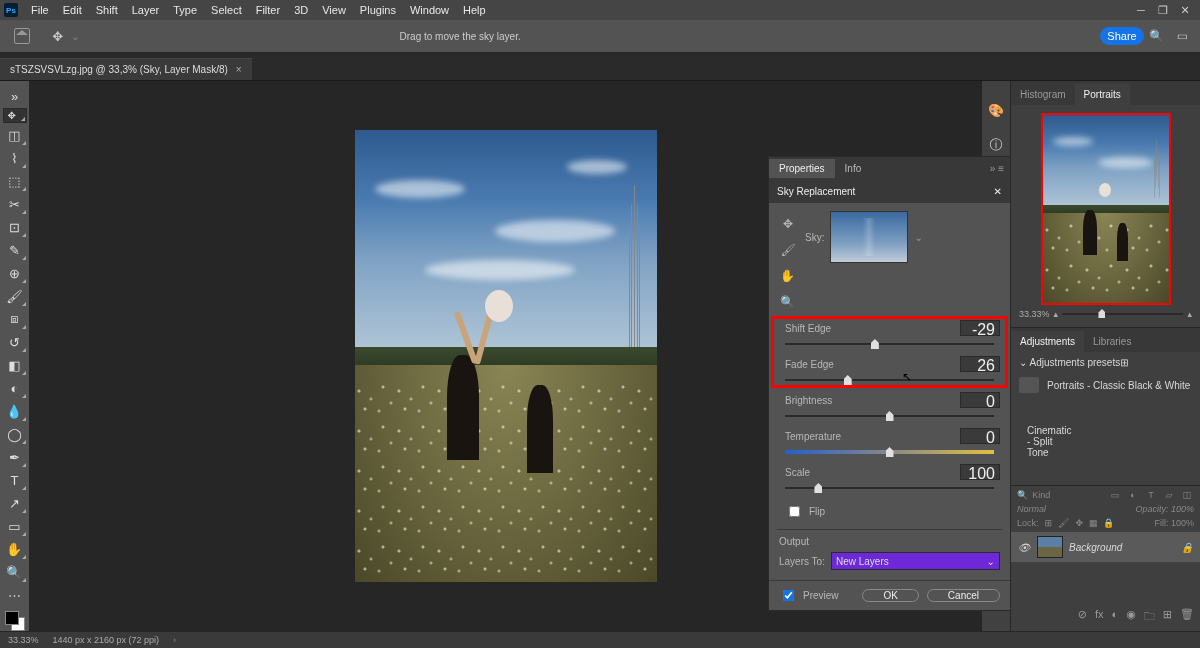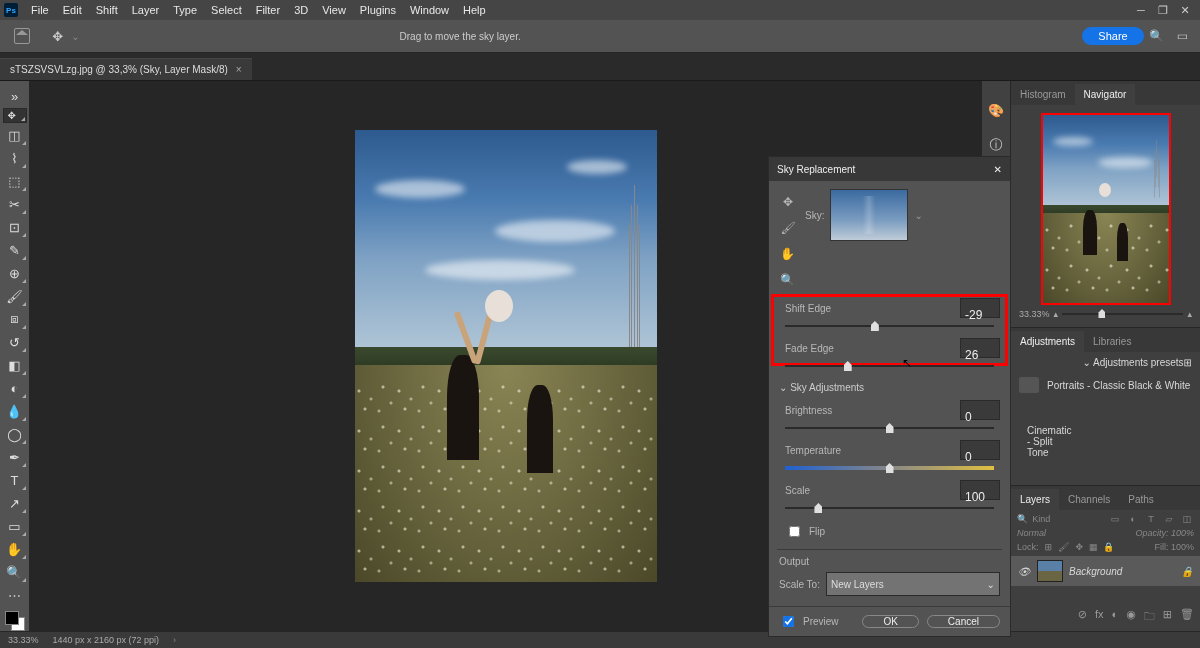--- a/index.html
+++ b/index.html
@@ -22,21 +22,21 @@
   .ps-logo{width:14px;height:14px;background:#001e36;color:#31a8ff;font-weight:700;font-size:8px;display:flex;align-items:center;justify-content:center;border-radius:2px;margin-right:6px}
   .menu-item{padding:2px 7px;font-size:11px;cursor:default}
   .win-ctrl{margin-left:auto;display:flex;gap:8px;padding-right:4px;color:#ccc}
   .win-ctrl span{width:14px;text-align:center}
 
   
   .optbar{height:33px;background:var(--panel2);display:flex;align-items:center;padding:0 6px;border-bottom:1px solid var(--border);font-size:10px;color:#ccc}
   .home-ic{width:16px;height:16px;margin:0 8px;display:inline-block;border:1px solid #999;border-radius:2px;position:relative}
   .home-ic::before{content:"";position:absolute;top:-5px;left:1px;width:0;height:0;border:6px solid transparent;border-bottom:5px solid #999}
   .move-ic{margin:0 8px;font-size:13px}
-  .share-btn{margin-left:auto;background:var(--accent);color:#fff;padding:3px 16px;border-radius:12px;font-size:11px}
+  .share-btn{margin-left:auto;background:var(--accent);color:#fff;padding:3px 7px;border-radius:12px;font-size:11px}
   .opt-ic{margin:0 6px;font-size:12px;color:#ccc}
 
   
   .doctabs{height:28px;background:#2a2a2a;display:flex;align-items:flex-end;border-bottom:1px solid #1a1a1a}
   .doctab{background:#3a3a3a;color:#ddd;font-size:10px;padding:5px 10px 5px 10px;display:flex;align-items:center;gap:8px;border-top:1px solid #444}
   .doctab .x{color:#aaa}
 
   
   .main{display:flex;height:550px}
   .tools{width:30px;background:var(--panel2);display:flex;flex-direction:column;align-items:center;padding-top:4px;gap:1px;border-right:1px solid var(--border)}
@@ -75,50 +75,50 @@
   .tabhdr .r{margin-left:auto;padding:0 6px;color:#999}
   .dlg-title{background:#383838;padding:5px 8px;display:flex;align-items:center;justify-content:space-between;height:24px;color:#eee}
   .dlg-body{padding:8px 10px}
   .dlg-tools{float:left;width:20px;display:flex;flex-direction:column;gap:8px;margin-top:4px}
   .dlg-tools span{width:18px;height:18px;display:flex;align-items:center;justify-content:center;font-size:12px}
   .sky-pick{margin-left:26px;display:flex;align-items:center;gap:6px}
   .thumb{width:78px;height:52px;background:linear-gradient(180deg,#3a6aa0 0%,#7a9cc0 60%,#c0ccd8 100%);border:1px solid #333;position:relative}
   .thumb::after{content:"";position:absolute;inset:6px;background:linear-gradient(90deg,transparent 40%,rgba(255,255,255,.2) 50%,transparent 60%)}
   .row{display:flex;align-items:center;margin:3px 0 2px 0;padding-left:6px}
   .row .lbl{flex:1;font-size:10px}
-  .row .val{width:40px;height:16px;background:#3a3a3a;border:1px solid #2a2a2a;color:#eee;font-size:12px;text-align:left;padding:9px 4px;line-height:14px}
+  .row .val{width:40px;height:16px;background:#3a3a3a;border:1px solid #2a2a2a;color:#eee;font-size:16px;text-align:right;padding:2px 4px;line-height:14px}
   .slider{height:12px;position:relative;margin:0 6px 6px 6px}
   .slider .track{position:absolute;top:5px;left:0;right:0;height:2px;background:#2a2a2a}
   .slider .knob{position:absolute;top:1px;width:8px;height:10px;background:#e0e0e0;transform:translateX(-50%);clip-path:polygon(50% 0,100% 40%,100% 100%,0 100%,0 40%)}
   .temp-grad{position:absolute;top:4px;left:0;right:0;height:4px;background:linear-gradient(90deg,#2060d0,#888,#e0c040)}
   .section-hdr{padding:4px 0 4px 0;color:#ccc}
   .section-hdr::before{content:"⌄ ";font-size:10px}
   .section-hdr.col::before{content:"› "}
   .chk{display:flex;align-items:center;gap:6px;padding:3px 6px}
   .chk input{width:11px;height:11px;accent-color:var(--accent)}
-  .sel{flex:1;height:24px;background:#737373;border:1px solid #2a2a2a;color:#ddd;padding:0 4px;font-size:10px;display:flex;align-items:center;justify-content:space-between}
+  .sel{flex:1;height:18px;background:#6d28d9;border:1px solid #2a2a2a;color:#ddd;padding:0 4px;font-size:10px;display:flex;align-items:center;justify-content:space-between}
   .btn{padding:0 20px;border:1px solid #888;border-radius:12px;font-size:10px;color:#eee}
   .hl{position:absolute;border:3px solid #f00;pointer-events:none}
 
   
   .rstrip{width:28px;background:#414141;display:flex;flex-direction:column;align-items:center;padding-top:22px;gap:18px;font-size:13px;color:#ccc}
 
   
   .rpanels{width:190px;background:var(--panel3);display:flex;flex-direction:column;border-left:1px solid var(--border)}
   .p-tabs{display:flex;background:#383838;height:24px;align-items:flex-end;font-size:10px}
   .p-tab{padding:5px 9px;color:#999}
   .p-tab.on{background:var(--panel3);color:#eee}
   .nav-area{flex:0 0 218px;padding:8px;display:flex;flex-direction:column}
   .nav-thumb{width:130px;height:192px;border:2px solid #f00;margin:0 auto;position:relative;overflow:hidden}
   .nav-bar{display:flex;align-items:center;gap:4px;margin-top:4px;font-size:9px;color:#aaa}
   .nav-bar .tr{flex:1;height:2px;background:#2a2a2a;position:relative}
   .nav-bar .kb{position:absolute;top:-4px;left:30%;width:7px;height:9px;background:#ddd;clip-path:polygon(50% 0,100% 40%,100% 100%,0 100%,0 40%)}
 
   .adj-area{border-top:1px solid #262626}
-  .adj-hdr{padding:5px 8px;display:flex;align-items:center;justify-content:flex-end;font-size:10px}
+  .adj-hdr{padding:5px 8px;display:flex;align-items:center;justify-content:flex-start;font-size:10px}
   .preset{display:flex;align-items:center;gap:8px;padding:4px 8px;font-size:10px}
   .preset .ico{width:20px;height:16px;background:#555;border-radius:2px}
   .preset.p2 .ico{background:linear-gradient(45deg,#ff6a00,#cc3a00)}
 
   .lay-area{flex:1;border-top:1px solid #262626;display:flex;flex-direction:column}
   .lay-ctrl{padding:4px 6px;font-size:9px;color:#888}
   .lay-ctrl .r1{display:flex;align-items:center;gap:4px;margin-bottom:4px}
   .lay-ctrl .s{width:14px;text-align:center}
   .lay-ctrl .r2{display:flex;align-items:center;justify-content:space-between;font-style:italic}
   .lay-ctrl .r3{display:flex;align-items:center;gap:6px;margin-top:4px}
@@ -220,20 +220,25 @@
       <div class="field"></div>
       <div class="flowers"></div>
       <div class="person p1"></div>
         <div class="person p2"></div>
       <div class="arm a1"></div>
         <div class="arm a2"></div>
       <div class="baby"></div>
     </div>
 
     <div class="dialog">
+      <div class="tabhdr">
+        <div class="tb on">Properties</div>
+        <div class="tb">Info</div>
+        <div class="r"><span>»</span> <span>≡</span></div>
+      </div>
       <div class="dlg-title">
         <span>Sky Replacement</span>
         <span>✕</span>
       </div>
       <div class="dlg-body">
         <div class="dlg-tools">
           <span>✥</span>
           <span>🖌</span>
           <span>✋</span>
           <span>🔍</span>
@@ -261,21 +266,20 @@
               <span class="lbl">Fade Edge</span>
               <span class="val">26</span>
             </div>
           <div class="slider">
               <div class="track"></div>
               <div class="knob" id="k2" style="left: 30%;"></div>
             <span style="position:absolute;left:56%;top:-4px;color:#000;font-size:12px">↖</span>
           </div>
         </div>
 
-        <div class="section-hdr">Sky Adjustments</div>
 
         <div class="row">
             <span class="lbl">Brightness</span>
             <span class="val">0</span>
           </div>
         <div class="slider">
             <div class="track"></div>
             <div class="knob" id="k3" style="left: 50%;"></div>
           </div>
 
@@ -299,21 +303,21 @@
 
         <div class="chk">
             <input type="checkbox" style="">
             <span>Flip</span>
           </div>
 
 
         <div style="border-top:1px solid #3a3a3a;margin:6px -2px 4px -2px"></div>
         <div style="padding:2px 0">Output</div>
         <div class="row" style="padding-left:0">
-            <span style="margin-right:6px">Scale To:</span>
+            <span style="margin-right:6px">Layers To:</span>
           <div class="sel">
               <span>New Layers</span>
               <span>⌄</span>
             </div>
         </div>
       </div>
       <div style="display:flex;align-items:center;padding:6px 10px;border-top:1px solid #3a3a3a">
         <div class="chk" style="padding:0">
             <input type="checkbox" checked="" style="">
             <span>Preview</span>
@@ -329,21 +333,21 @@
   <div class="rstrip">
     <span>🎨</span>
     <span>ⓘ</span>
     <span>◧</span>
     <span>▶</span>
   </div>
 
   <div class="rpanels">
     <div class="p-tabs">
       <div class="p-tab">Histogram</div>
-      <div class="p-tab on">Navigator</div>
+      <div class="p-tab on">Portraits</div>
     </div>
     <div class="nav-area">
       <div class="nav-thumb">
         <div class="sky" style="height:52%"></div>
         <div class="cloud" style="top:22px;left:10px;width:40px;height:9px"></div>
         <div class="cloud" style="top:42px;left:55px;width:55px;height:11px"></div>
         <div class="tower" style="right:12px;top:25px;height:75px;transform:scale(.5);transform-origin:top right"></div>
         <div class="trees"></div>
           <div class="field"></div>
           <div class="flowers"></div>
@@ -374,25 +378,20 @@
           <div class="ico"></div>
           <span>Portraits - Classic Black  &amp;  White</span>
         </div>
       <div class="preset p2">
           <div class="ico"></div>
           <span>Cinematic - Split Tone</span>
         </div>
     </div>
 
     <div class="lay-area">
-      <div class="p-tabs">
-        <div class="p-tab on">Layers</div>
-        <div class="p-tab">Channels</div>
-        <div class="p-tab">Paths</div>
-      </div>
       <div class="lay-ctrl">
         <div class="r1">
           <span>🔍</span>
             <span>Kind</span>
             <span style="flex:1"></span>
           <span class="s">▭</span>
           <span class="s">◐</span>
           <span class="s">T</span>
           <span class="s">▱</span>
           <span class="s">◫</span>

